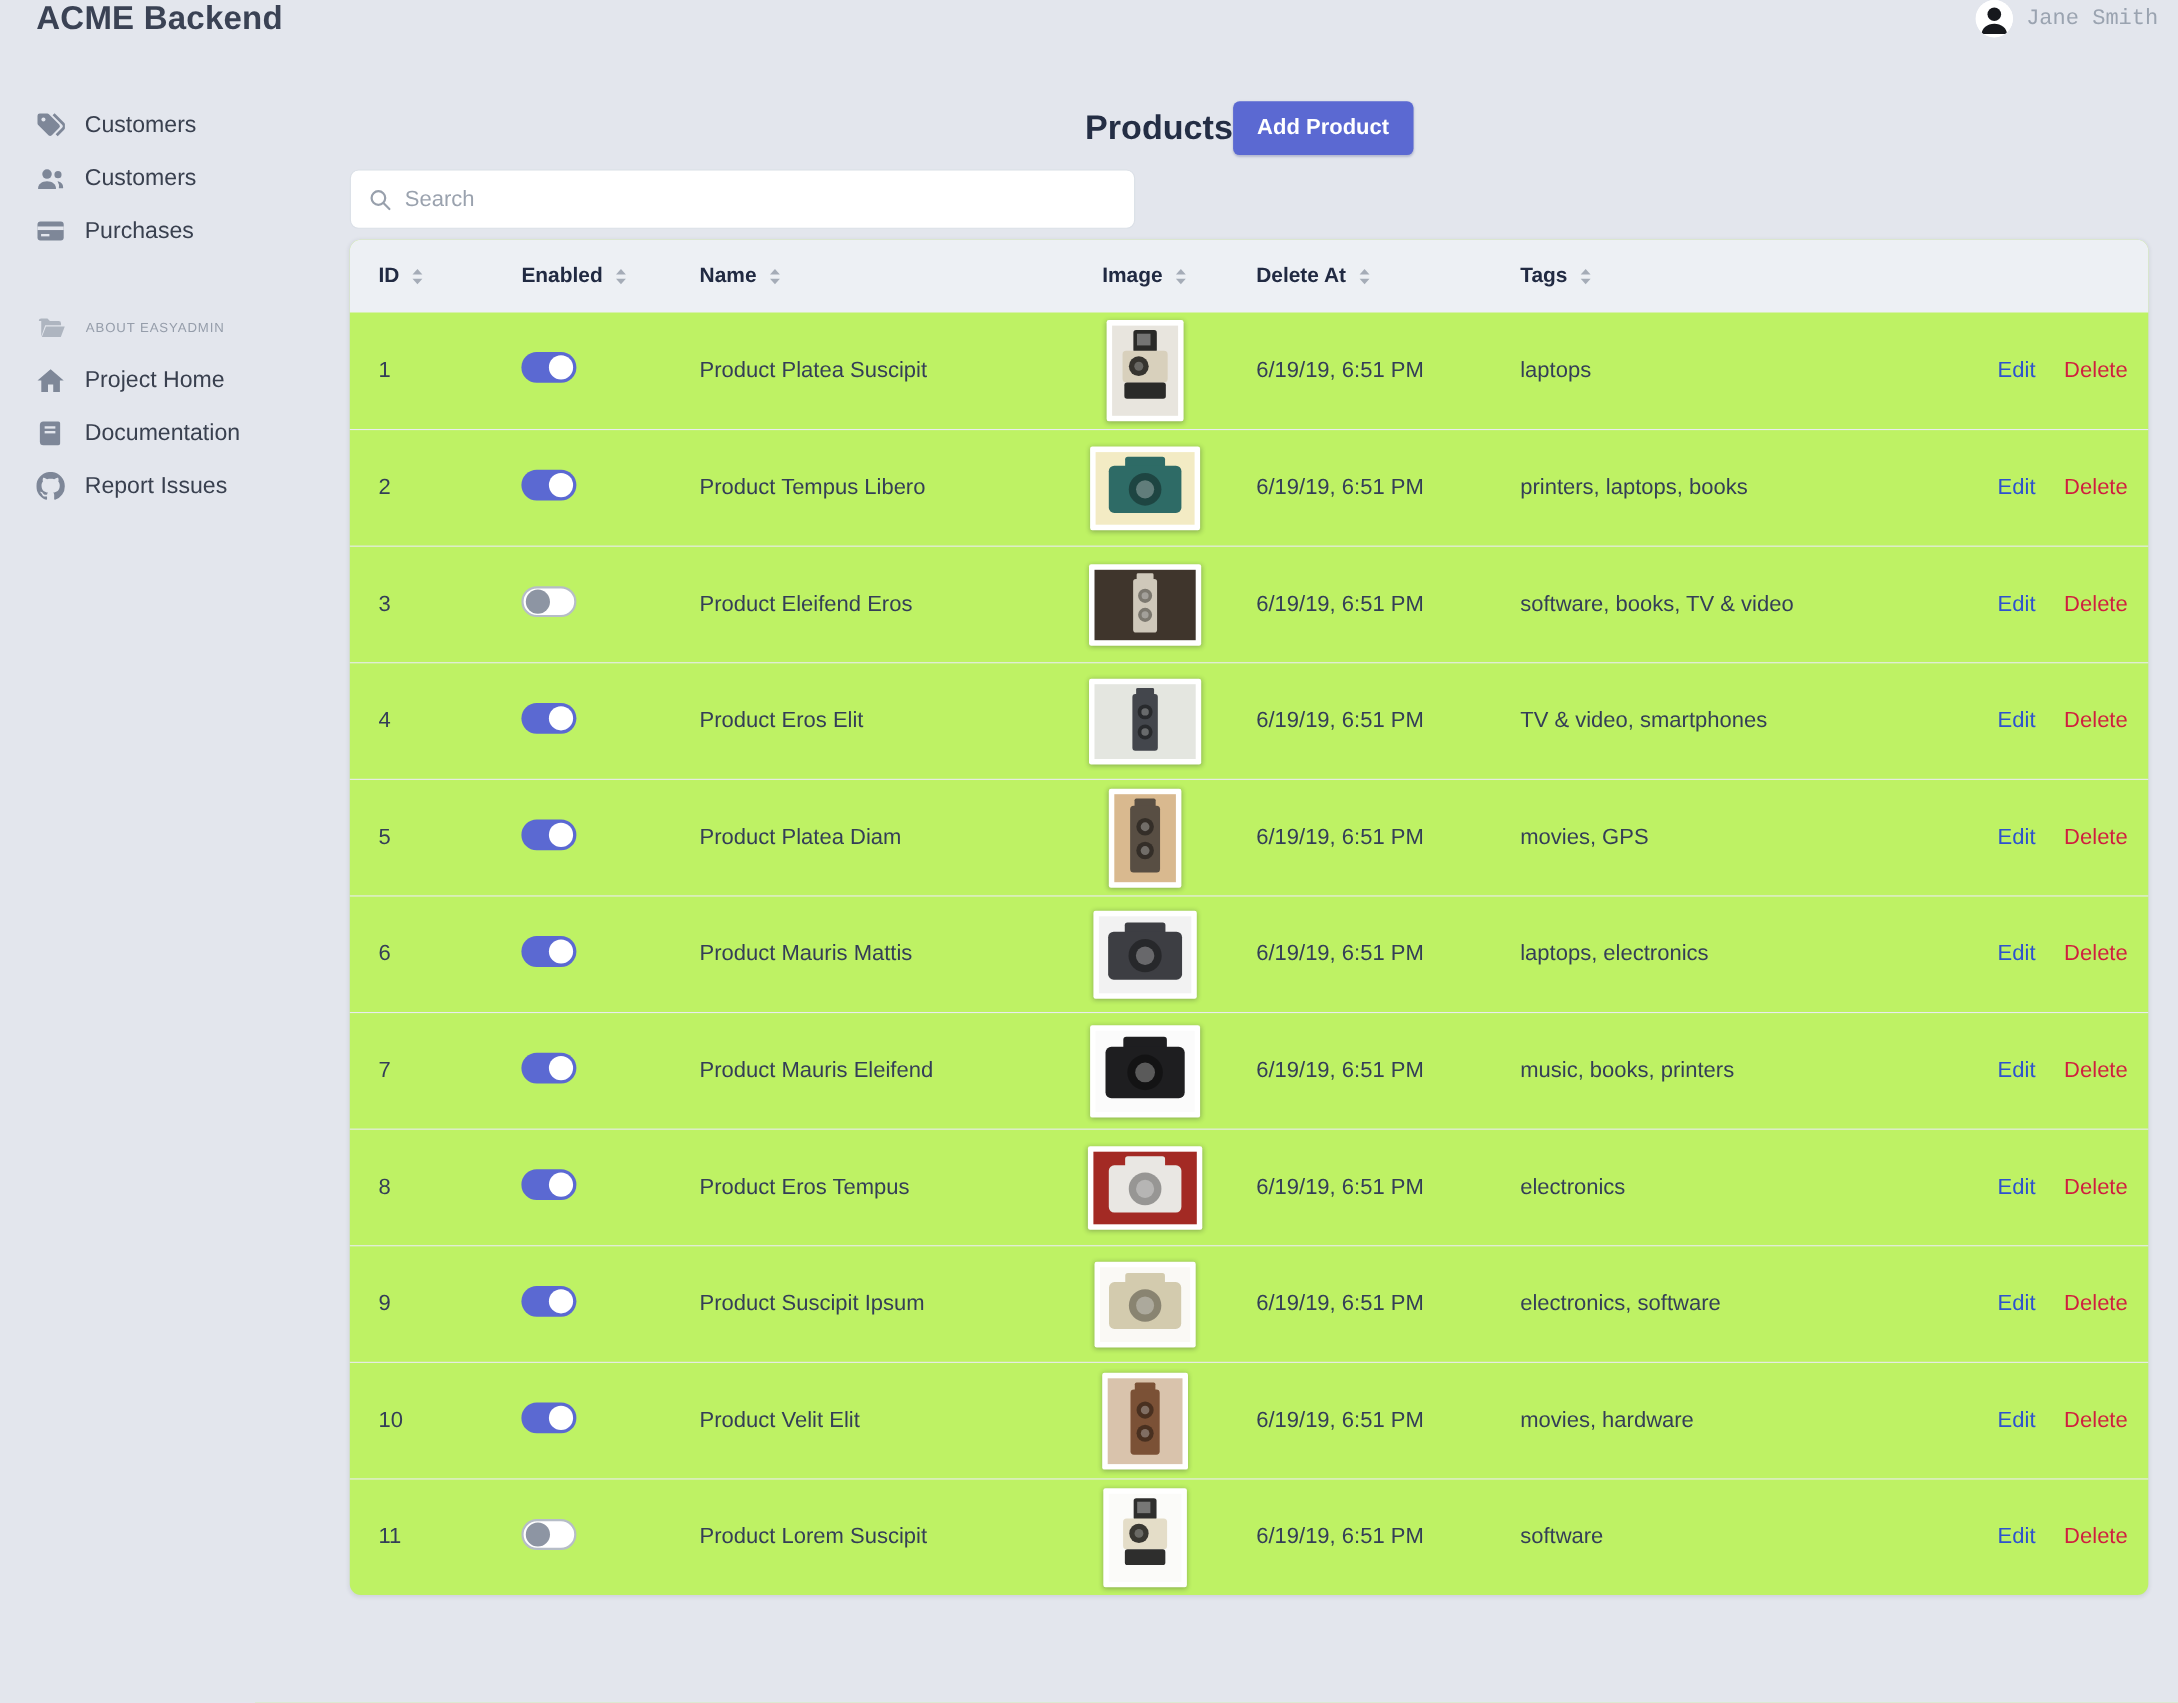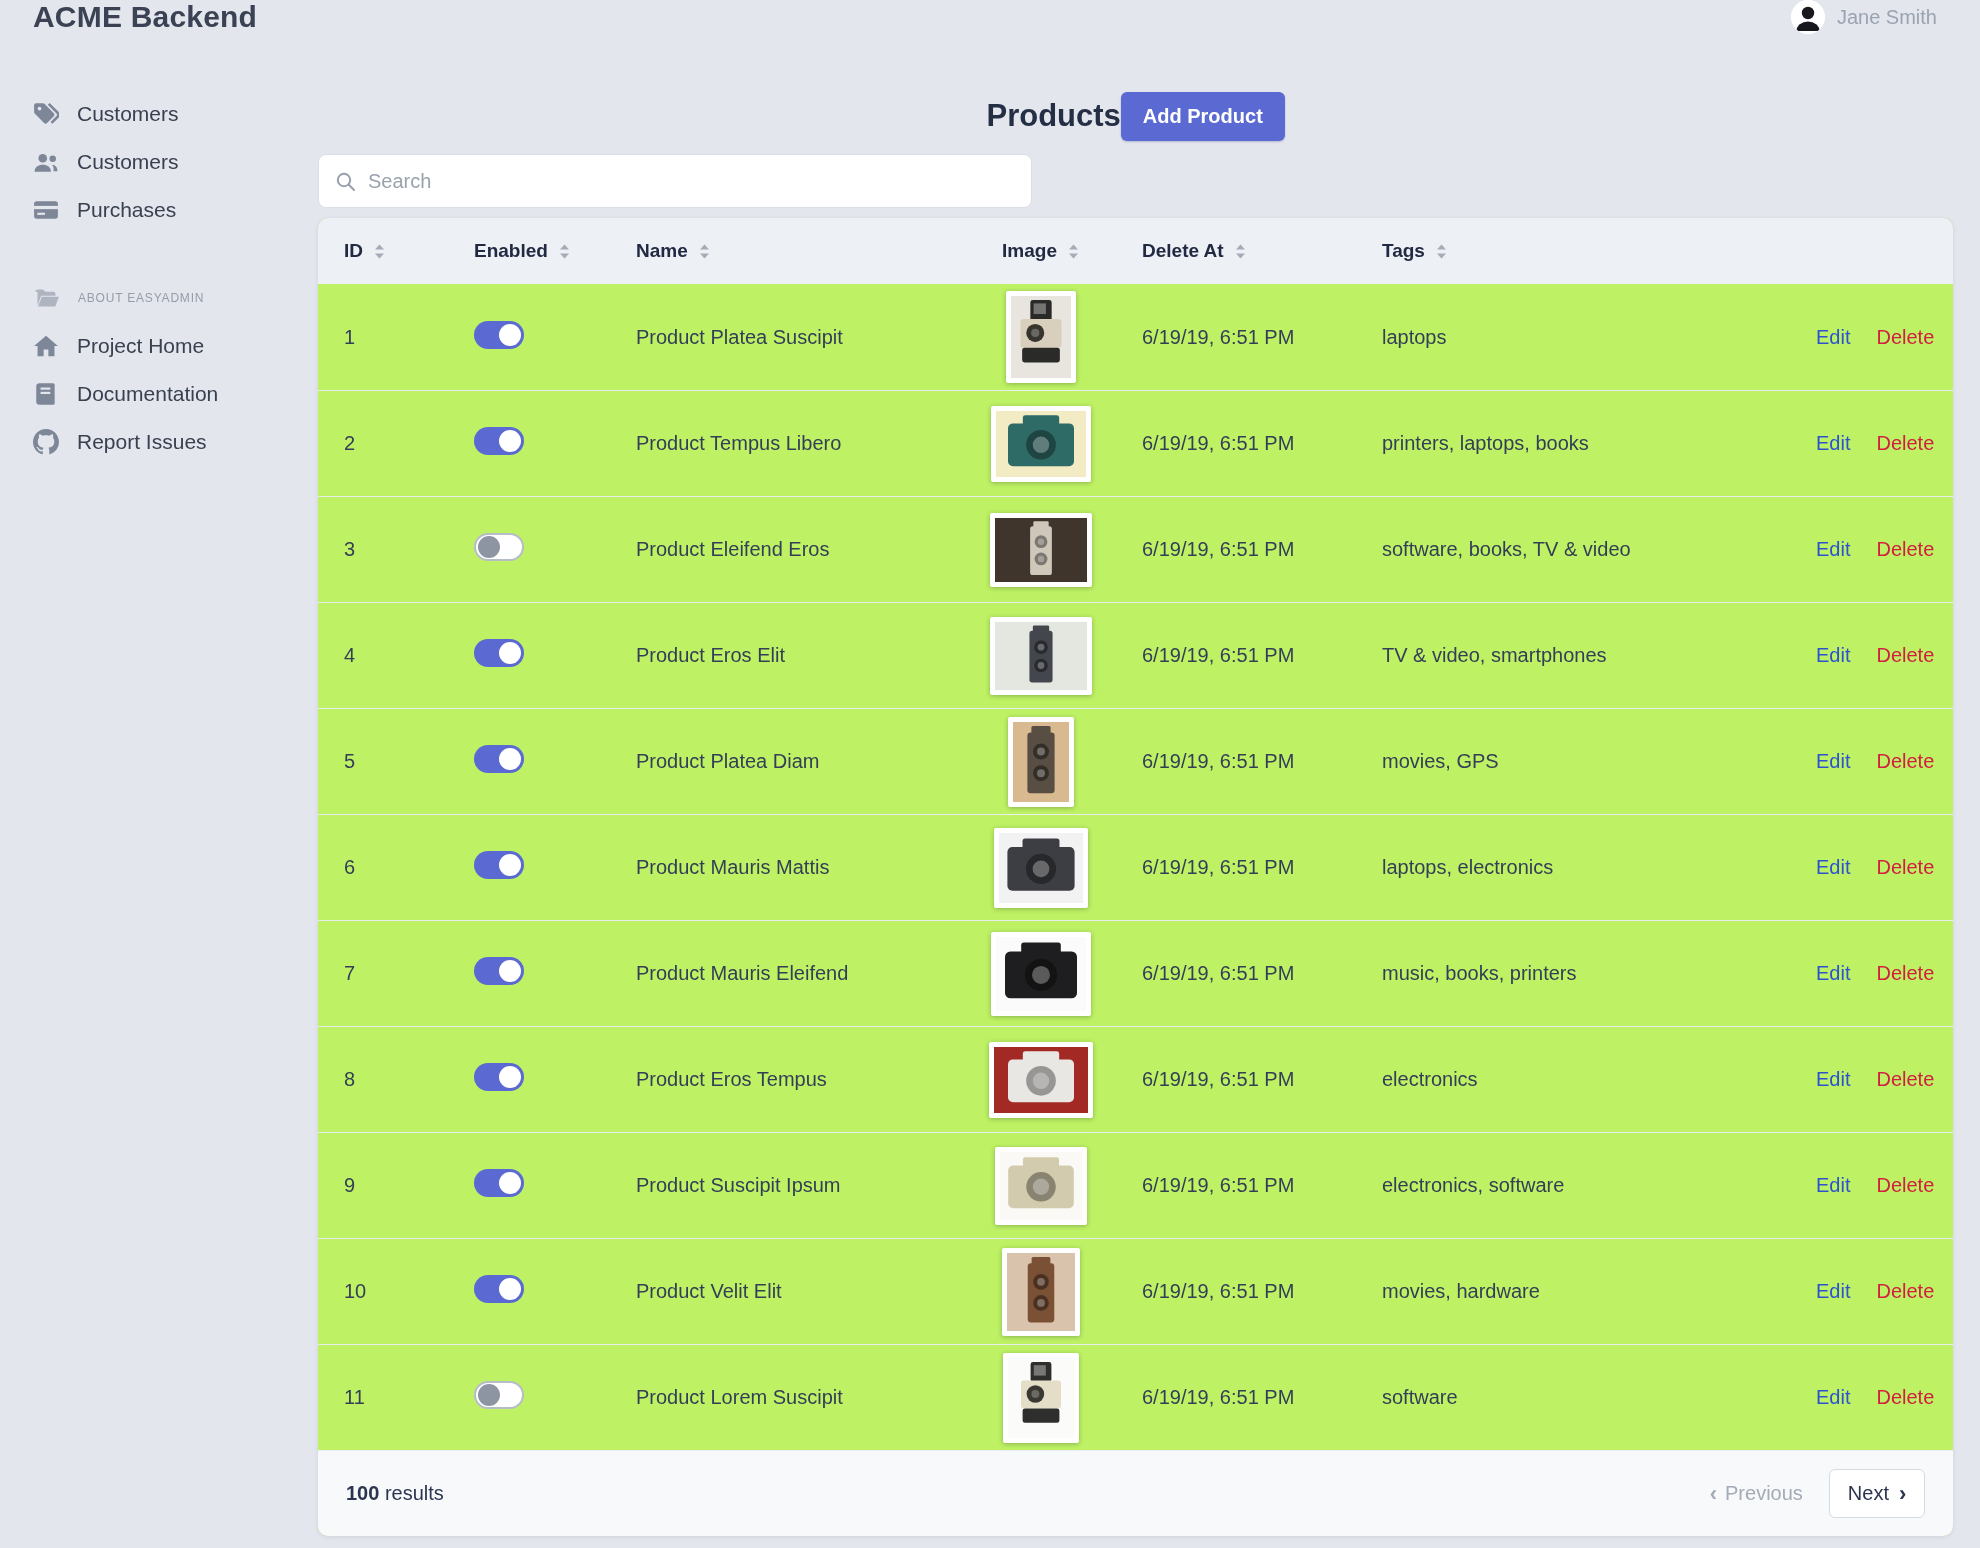--- a/index.html
+++ b/index.html
@@ -5,21 +5,21 @@
   * { margin:0; padding:0; box-sizing:border-box; }
   html,body { width:1980px; height:1548px; overflow:hidden; }
   body {
     background:#e3e6ed;
     font-family:"Liberation Sans","DejaVu Sans",sans-serif;
     color:#343e57;
   }
   
   .topbar { height:72px; display:flex; align-items:flex-start; justify-content:space-between; }
   .brand { padding-left:33px; font-size:30px; font-weight:bold; color:#3a4254; letter-spacing:.2px; }
-  .user { display:flex; align-items:center; gap:12px; margin-right:43px; }
+  .user { display:flex; align-items:center; gap:12px; margin-right:18px;font-family:Liberation Mono, monospace; }
   .avatar { width:34px; height:34px; border-radius:50%; background:#fff; overflow:hidden; flex:none; }
   .user-name { font-size:20px; color:#9aa3b0; }
 
   
   .layout { display:flex; }
   .sidebar { width:318px; flex:none; padding-top:18px; }
   .side-item { height:48px; display:flex; align-items:center; gap:18px; padding-left:33px; font-size:21px; color:#39404f; cursor:pointer; }
   .side-item svg { width:26px; height:26px; flex:none; fill:#7e8798; }
   .side-section { margin-top:40px; height:48px; display:flex; align-items:center; gap:18px; padding-left:33px;
     font-size:12px; font-weight:normal; letter-spacing:.8px; color:#959daa; }
@@ -494,30 +494,15 @@
     </div>
     <div class="td td-created">6/19/19, 6:51 PM</div>
     <div class="td td-tags">software</div>
     <div class="td td-actions">
       <a class="edit">Edit</a>
       <a class="delete">Delete</a>
     </div>
   </div>
 </div>
 
-      <div class="tfoot">
-        <div class="results">
-          <b>100</b> <span>results</span>
-        </div>
-        <div class="pager">
-          <span class="prev">
-            <span class="chev">‹</span>
-            <span>Previous</span>
-          </span>
-          <span class="next">
-            <span>Next</span>
-            <span class="chev">›</span>
-          </span>
-        </div>
-      </div>
     </div>
   </main>
 </div>
 
 </body></html>

